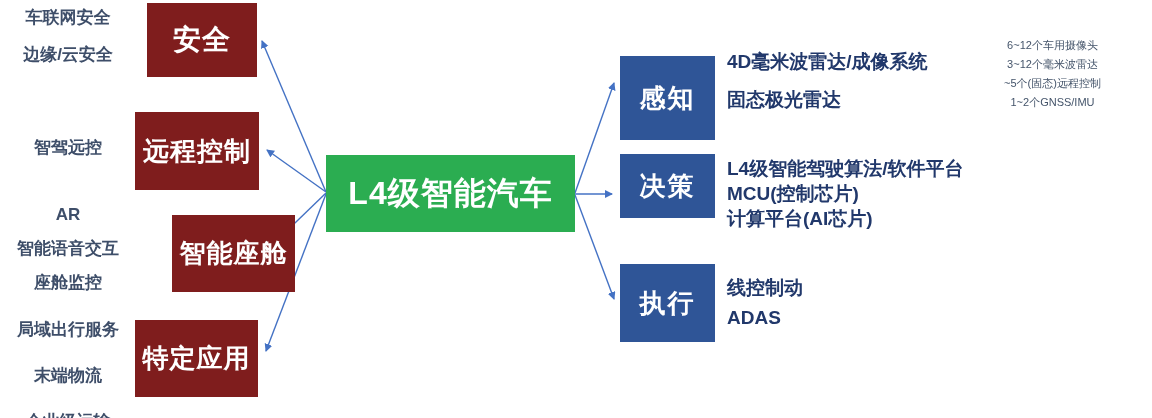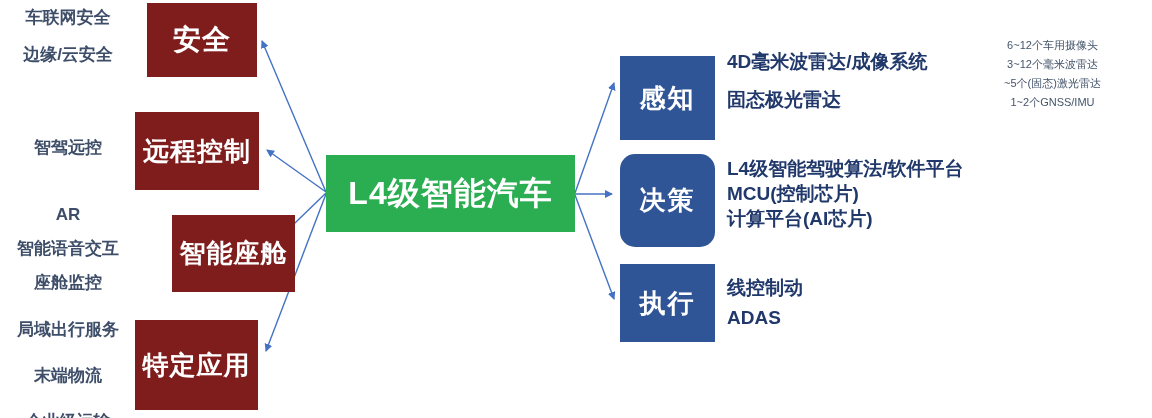--- a/index.html
+++ b/index.html
@@ -116,26 +116,26 @@
 
   <div class="note-group" style="left:2px; top:319px; width:132px; gap:24px;">
     <div class="line">局域出行服务</div>
     <div class="line">末端物流</div>
     <div class="line">企业级运输</div>
   </div>
 
   <div class="node left-node" style="left:147px; top:3px;   width:110px; height:74px; font-size:28px;">安全</div>
   <div class="node left-node" style="left:135px; top:112px; width:124px; height:78px;">远程控制</div>
   <div class="node left-node" style="left:135px; top:215px; width:123px; height:77px;margin-left:37px;">智能座舱</div>
-  <div class="node left-node" style="left:135px; top:320px; width:123px; height:90px;">特定应用</div>
+  <div class="node left-node" style="left:135px; top:320px; width:123px; height:77px;">特定应用</div>
 
   <div class="node center-node" style="left:326px; top:155px; width:249px; height:77px;">L4级智能汽车</div>
 
   <div class="node right-node" style="left:620px; top:43px;  width:95px; height:84px;margin-top:13px;">感知</div>
-  <div class="node right-node" style="left:620px; top:154px; width:95px; height:93px;border-radius:15px;">决策</div>
+  <div class="node right-node" style="left:620px; top:154px; width:95px; height:64px;">决策</div>
   <div class="node right-node" style="left:620px; top:264px; width:95px; height:78px;">执行</div>
 
   <div class="item-group" style="left:727px; top:50px; width:270px; gap:14px;">
     <div class="line">4D毫米波雷达/成像系统</div>
     <div class="line">固态极光雷达</div>
   </div>
 
   <div class="item-group" style="left:727px; top:157px; width:310px; gap:1px;">
     <div class="line">L4级智能驾驶算法/软件平台</div>
     <div class="line">MCU(控制芯片)</div>
@@ -143,17 +143,17 @@
   </div>
 
   <div class="item-group" style="left:727px; top:276px; width:220px; gap:6px;">
     <div class="line">线控制动</div>
     <div class="line">ADAS</div>
   </div>
 
   <div class="side-notes" style="left:965px; top:36px; width:175px;">
     <div class="line">6~12个车用摄像头</div>
     <div class="line">3~12个毫米波雷达</div>
-    <div class="line">~5个(固态)激光雷达</div>
+    <div class="line">~5个(固态)远程控制</div>
     <div class="line">1~2个GNSS/IMU</div>
   </div>
 
 </div>
 
 </body></html>

